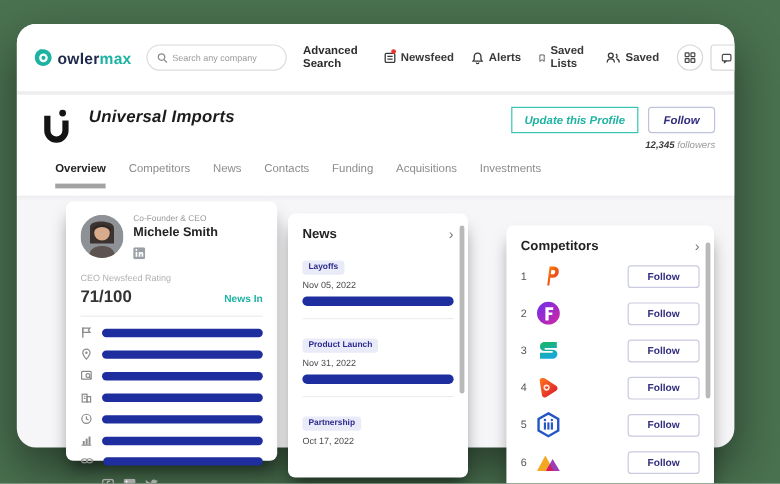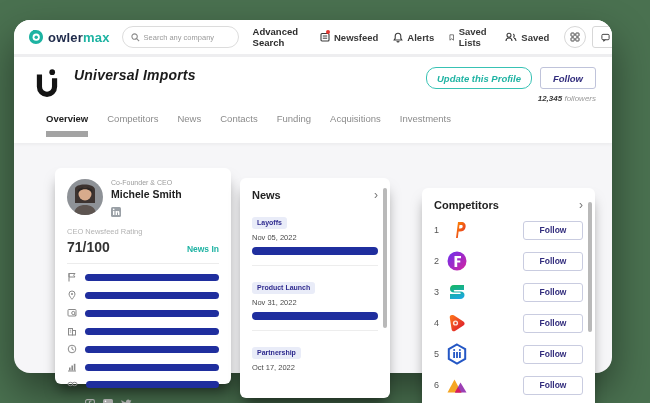--- a/index.html
+++ b/index.html
@@ -6,21 +6,21 @@
   html,body { width:650px; height:403px; }
   body { font-family:"Liberation Sans", sans-serif; background:#4a7150; }
   .stage { position:relative; width:650px; height:403px; background:#4a7150; overflow:hidden; }
 
   
   .window { position:absolute; left:14px; top:20px; width:598px; height:353px;
     background:#f6f6f8; border-radius:16px; overflow:hidden;
     box-shadow:0 18px 40px rgba(0,0,0,0.45); }
 
   
-  .navbar { display:flex; align-items:center; height:34px; background:#fff; padding:16px 14px; }
+  .navbar { display:flex; align-items:center; height:56px; background:#fff; padding:16px 14px; }
   .brand { display:flex; align-items:center; gap:4px; }
   .brand-mark { width:16px; height:16px; }
   .brand-text { font-size:13px; font-weight:800; color:#1e2a4a; letter-spacing:.2px; }
   .brand-text .max { color:#1db3a2; }
   .search-pill { display:flex; align-items:center; gap:4px; margin-left:12px; width:118px; height:22px;
     border:1px solid #dcdcdc; border-radius:12px; padding:0 8px; background:#fff; }
   .search-pill input { border:none; outline:none; width:86px; font-size:7.5px; color:#555;
     font-family:"Liberation Sans",sans-serif; background:transparent; }
   .search-pill input::placeholder { color:#9a9a9a; }
   .nav-strong { margin-left:14px; font-size:9.5px; font-weight:800; color:#2b2b2b; cursor:pointer; }
@@ -37,31 +37,31 @@
 
   .band-gap { height:3px; background:#eeeef0; }
 
   
   .co-header { background:#fff; padding:10px 16px 6px; box-shadow:0 2px 3px rgba(0,0,0,0.04); }
   .co-row { display:flex; align-items:flex-start;font-style:italic; }
   .co-logo { width:34px; height:34px; }
   .co-name { margin-left:10px; font-size:14px; font-weight:800; color:#1b1b1b; letter-spacing:.2px; }
   .co-actions { margin-left:auto; text-align:right; }
   .btn-row { display:flex; gap:8px; justify-content:flex-end; }
-  .btn-update { height:22px; padding:0 10px; border:1.3px solid #38c2b4; border-radius:10px; background:#fff;
+  .btn-update { height:22px; padding:0 10px; border:1.3px solid #38c2b4; border-radius:0; background:#fff;
     color:#1fb3a3; font-size:9.5px; font-weight:800; display:flex; align-items:center; cursor:pointer; }
   .btn-follow-main { height:22px; padding:0 12px; border:1.3px solid #bfc3da; border-radius:3px; background:#fff;
     color:#322d7d; font-size:9.5px; font-weight:800; display:flex; align-items:center; cursor:pointer; }
   .followers { margin-top:5px; font-size:8px; color:#9a9a9a; }
   .followers b { color:#3a3a3a; font-weight:800; }
 
   
   .tabs { display:flex; gap:19px; padding:10px 16px 0; background:#fff; }
   .tab { font-size:9.5px; color:#8b8b8b; padding-bottom:7px; cursor:pointer; }
-  .tab.active { color:#222; font-weight:800; border-bottom:6px solid #a3a3a3; }
+  .tab.active { color:#222; font-weight:800; border-bottom:4px solid #a3a3a3; }
 
   
   .card { position:absolute; background:#fff; border-radius:6px;
     box-shadow:0 10px 14px -4px rgba(0,0,0,0.5); }
 
   
   .ceo-card { left:55px; top:168px; width:176px; height:216px; padding:11px 12px; }
   .ceo-head { display:flex; align-items:flex-start; gap:8px; }
   .avatar { width:36px; height:36px; border-radius:50%; overflow:hidden; flex:0 0 auto; }
   .ceo-role { font-size:7px; color:#9b9b9b; }

